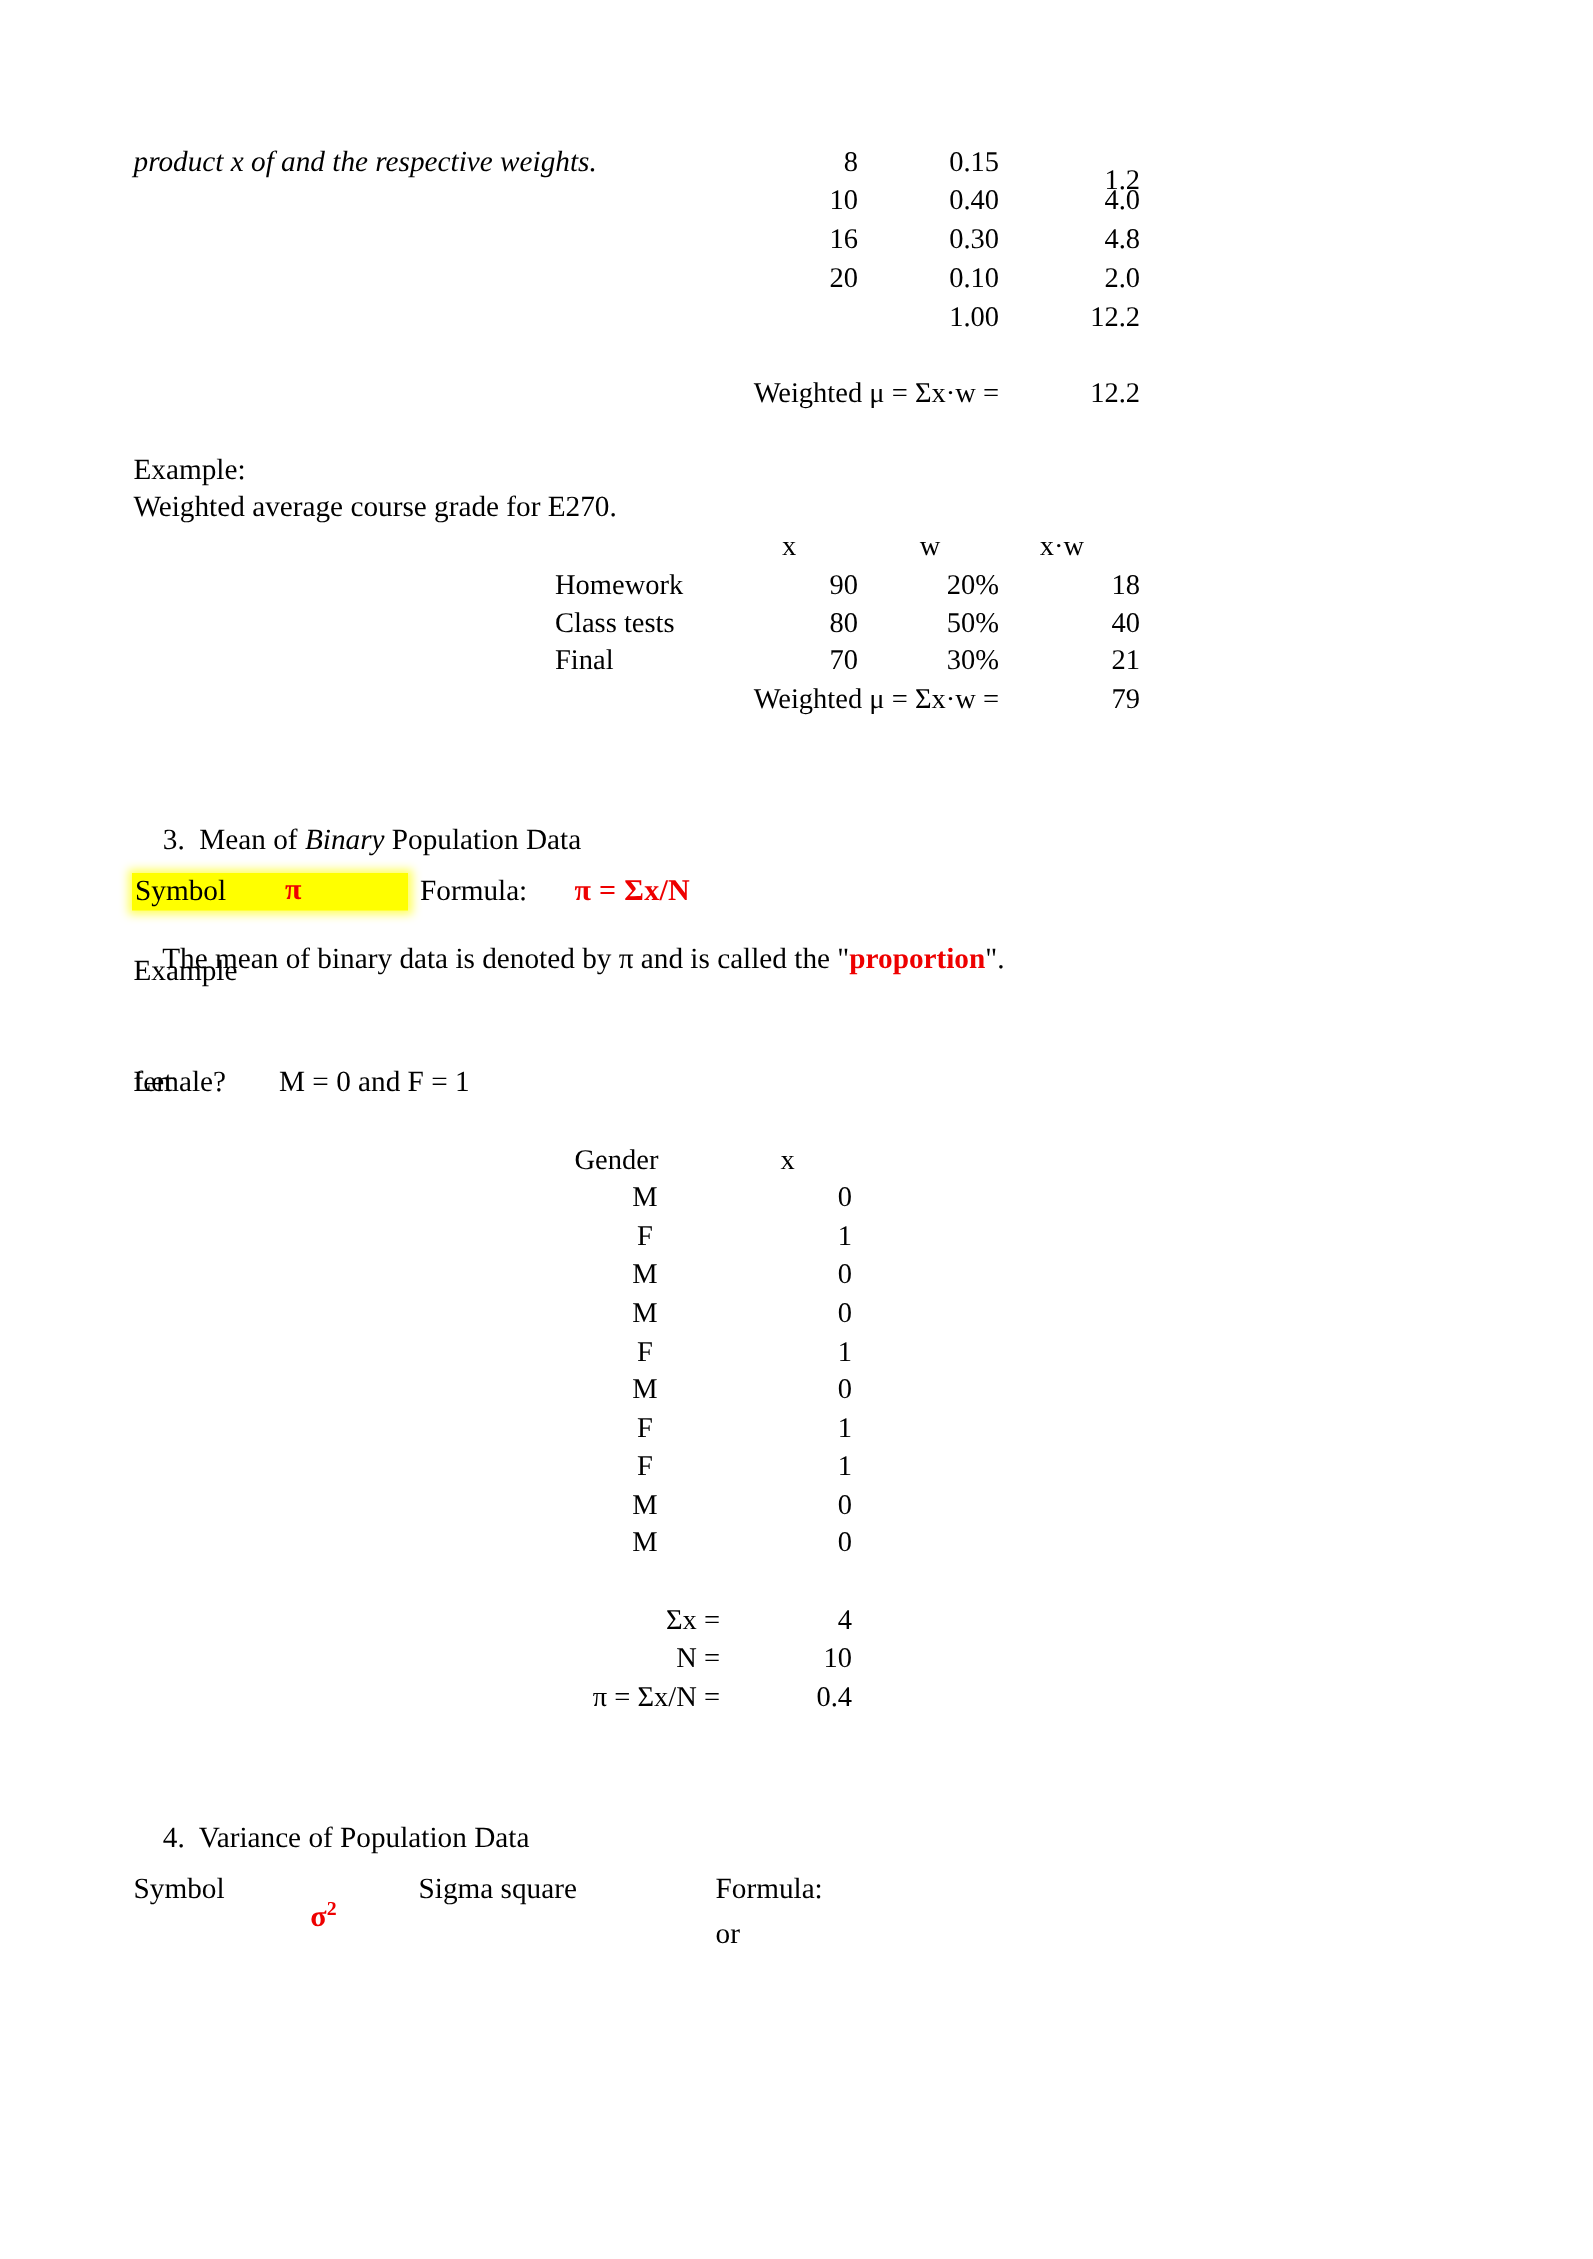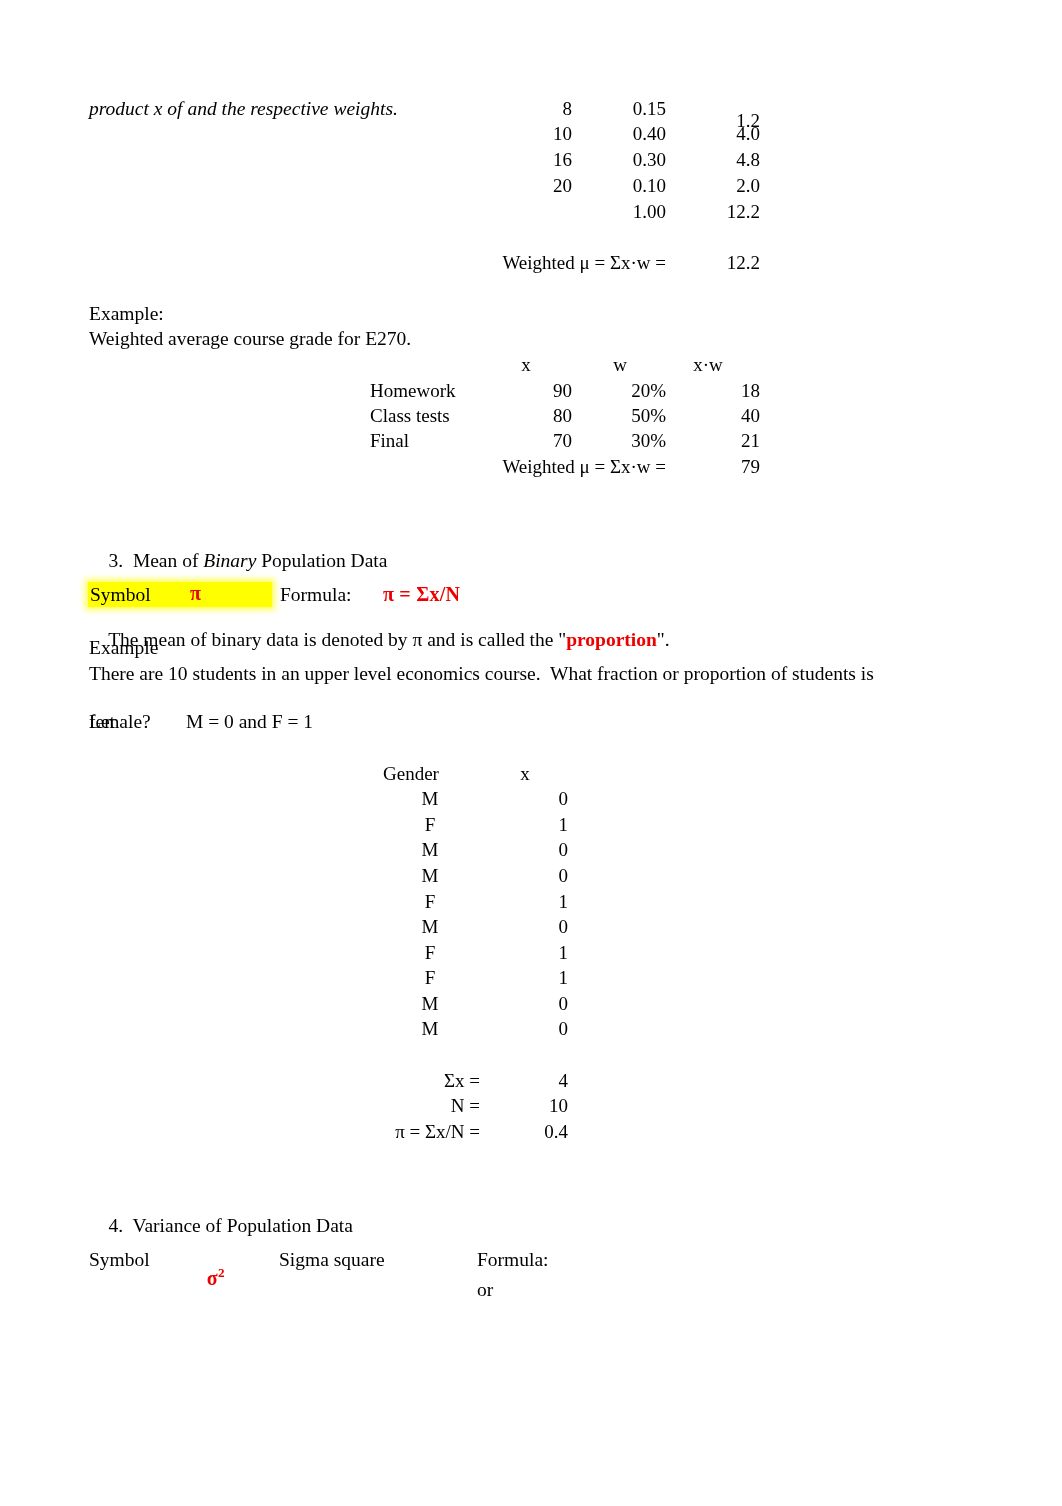--- a/index.html
+++ b/index.html
@@ -106,21 +106,20 @@
   <div class="abs formula" style="left:190px; top:583px;">π</div>
 
   <div class="abs body-text" style="left:280px; top:585px;">Formula:</div>
   <div class="abs formula" style="left:383px; top:584px;">π = Σx/N</div>
 
   <div class="abs body-text" style="left:89px; top:610px;">
     <span>The mean of binary data is denoted by π and is called the "</span><span class="red">proportion</span><span>".</span>
   </div>
 
   <div class="abs body-text" style="left:89px; top:638px;">Example</div>
-  <div class="abs body-text" style="left:89px; top:664px;">There are 10 students in an upper level economics course.  What fraction or proportion of students is</div>
   <div class="abs body-text" style="left:89px; top:688px;margin-top:24px;">female?</div>
 
   <div class="abs body-text" style="left:89px; top:712px;">Let</div>
   <div class="abs body-text" style="left:186px; top:712px;">M = 0 and F = 1</div>
 
   <div class="lft" style="left:383px; top:764px; width:140px;font-family:Liberation Serif, serif;">Gender</div>
   <div class="ctr" style="left:490px; top:764px; width:70px;">x</div>
 
   <div class="ctr" style="left:392px; top:789px; width:76px;">M</div>
   <div class="num" style="left:448px; top:789px; width:120px;">0</div>

